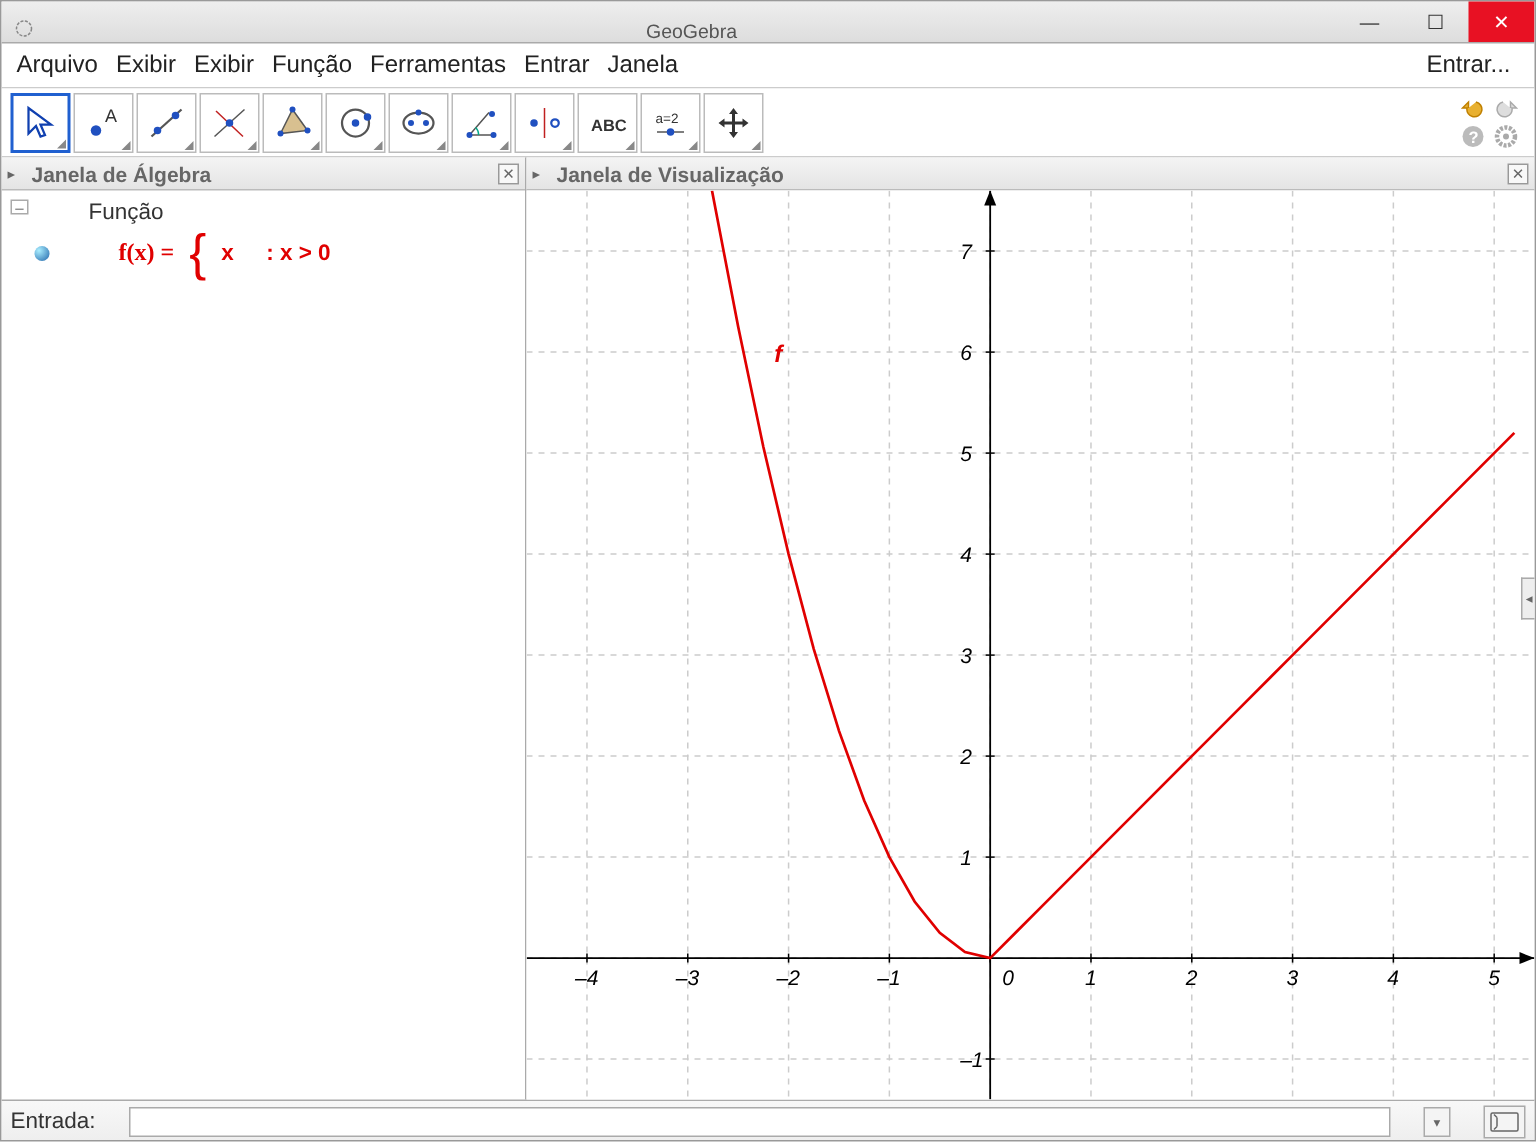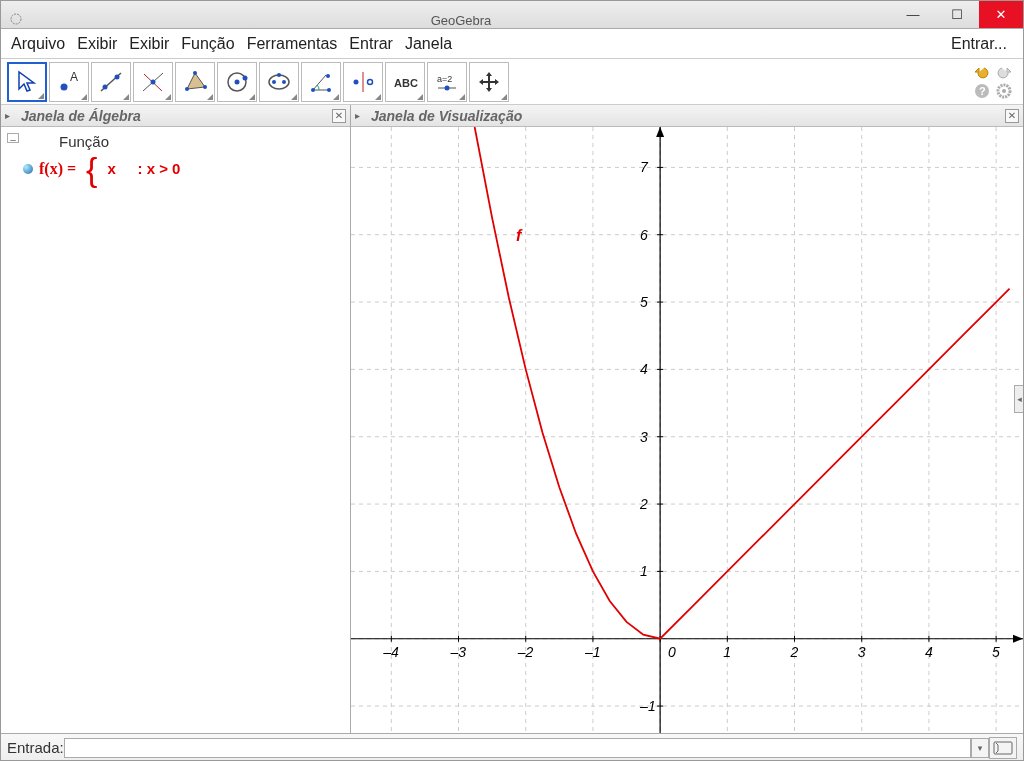--- a/index.html
+++ b/index.html
@@ -23,41 +23,41 @@
   .tool .tri { position:absolute; bottom:1px; right:1px; width:0;height:0; border-left:6px solid transparent; border-bottom:6px solid #888;}
   .toolbar-right { margin-left:auto; display:flex; flex-direction:column; gap:1px; padding-right:4px;}
   .toolbar-right-row { display:flex; gap:4px; justify-content:flex-end;}
   .small-icon { width:18px; height:18px; display:flex; align-items:center; justify-content:center; color:#888;}
   
   .main { display:flex; height: 628px; }
   
   .panel-left { width: 350px; border-right:1px solid #aaa; display:flex; flex-direction:column; position:relative;}
   .panel-header { height:22px; background:linear-gradient(#f4f4f4,#e4e4e4); border-bottom:1px solid #bbb; display:flex; align-items:center; padding:0 4px; font-size:14px;}
   .panel-header .tri-btn { width:12px; color:#666; font-size:10px;}
-  .panel-header .ptitle { font-weight:bold; color:#666; padding-left:4px; font-style:italic;text-align:center;}
+  .panel-header .ptitle { font-weight:bold; color:#666; padding-left:4px; text-align:center;}
   .panel-header .close-x { margin-left:auto; border:1px solid #999; width:14px; height:14px; font-size:10px; display:flex; align-items:center; justify-content:center; color:#666; background:#f8f8f8;}
   
   .algebra-body { padding:6px 6px; font-size:15px; }
   .tree-row { display:flex; align-items:flex-start; gap:4px;}
   .tree-toggle { color:#666; font-size:10px; width:12px; padding-top:3px; border:1px solid #aaa; height:10px; line-height:6px; text-align:center; background:#fff;}
   .tree-label { color:#333;margin-left:36px;}
   .fn-row { display:flex; align-items:center; padding:4px 0 0 16px; gap:6px;}
   .bullet { width:10px; height:10px; border-radius:50%; background:radial-gradient(circle at 30% 30%, #aef, #26a);}
-  .fx { color:#e00000; font-weight:bold; font-family: 'Times New Roman', serif; font-size:16px;}
+  .fx { color:#e00000; font-weight:bold; font-family: 'Times New Roman', serif; font-size:16px;margin-left:40px;}
   .brace { font-size:34px; color:#e00000; line-height:30px; padding:0 4px;}
   .piecewise { display:flex; flex-direction:column; color:#e00000; font-weight:bold; font-family:'Times New Roman',serif; font-size:15px; line-height:18px;}
   .piecewise .prow { display:flex; gap:10px;}
   .piecewise .expr { min-width:20px;}
   .piecewise sup { font-size:10px; vertical-align:super;}
   
   .panel-right { flex:1; display:flex; flex-direction:column; position:relative;}
   .graph-area { flex:1; position:relative; background:#fff; overflow:hidden;}
   .side-tab { position:absolute; right:-1px; top:280px; width:10px; height:28px; background:#eee; border:1px solid #aaa; border-right:none; display:flex; align-items:center; justify-content:center; font-size:9px; color:#666;}
   
-  .bottombar { height:28px; border-top:1px solid #aaa; display:flex; align-items:center; padding:0 6px; background:linear-gradient(#f8f8f8,#eee); gap:0;}
+  .bottombar { height:28px; border-top:1px solid #aaa; display:flex; align-items:center; padding:0 6px; background:linear-gradient(#f8f8f8,#eee); gap:22px;}
   .bottombar .lbl { font-size:15px; color:#333;}
   .bottombar input { flex:1; height:20px; border:1px solid #aaa; padding:0 4px; font-size:13px;}
   .bottombar .drop { width:18px; height:20px; border:1px solid #aaa; background:#f4f4f4; display:flex; align-items:center; justify-content:center; font-size:9px; color:#666;}
   .bottombar .kb { width:28px; height:22px; border:1px solid #aaa; background:#f4f4f4; display:flex; align-items:center; justify-content:center;}
   
   svg text { font-family: Arial; }
 </style>
 </head>
 <body>
 

